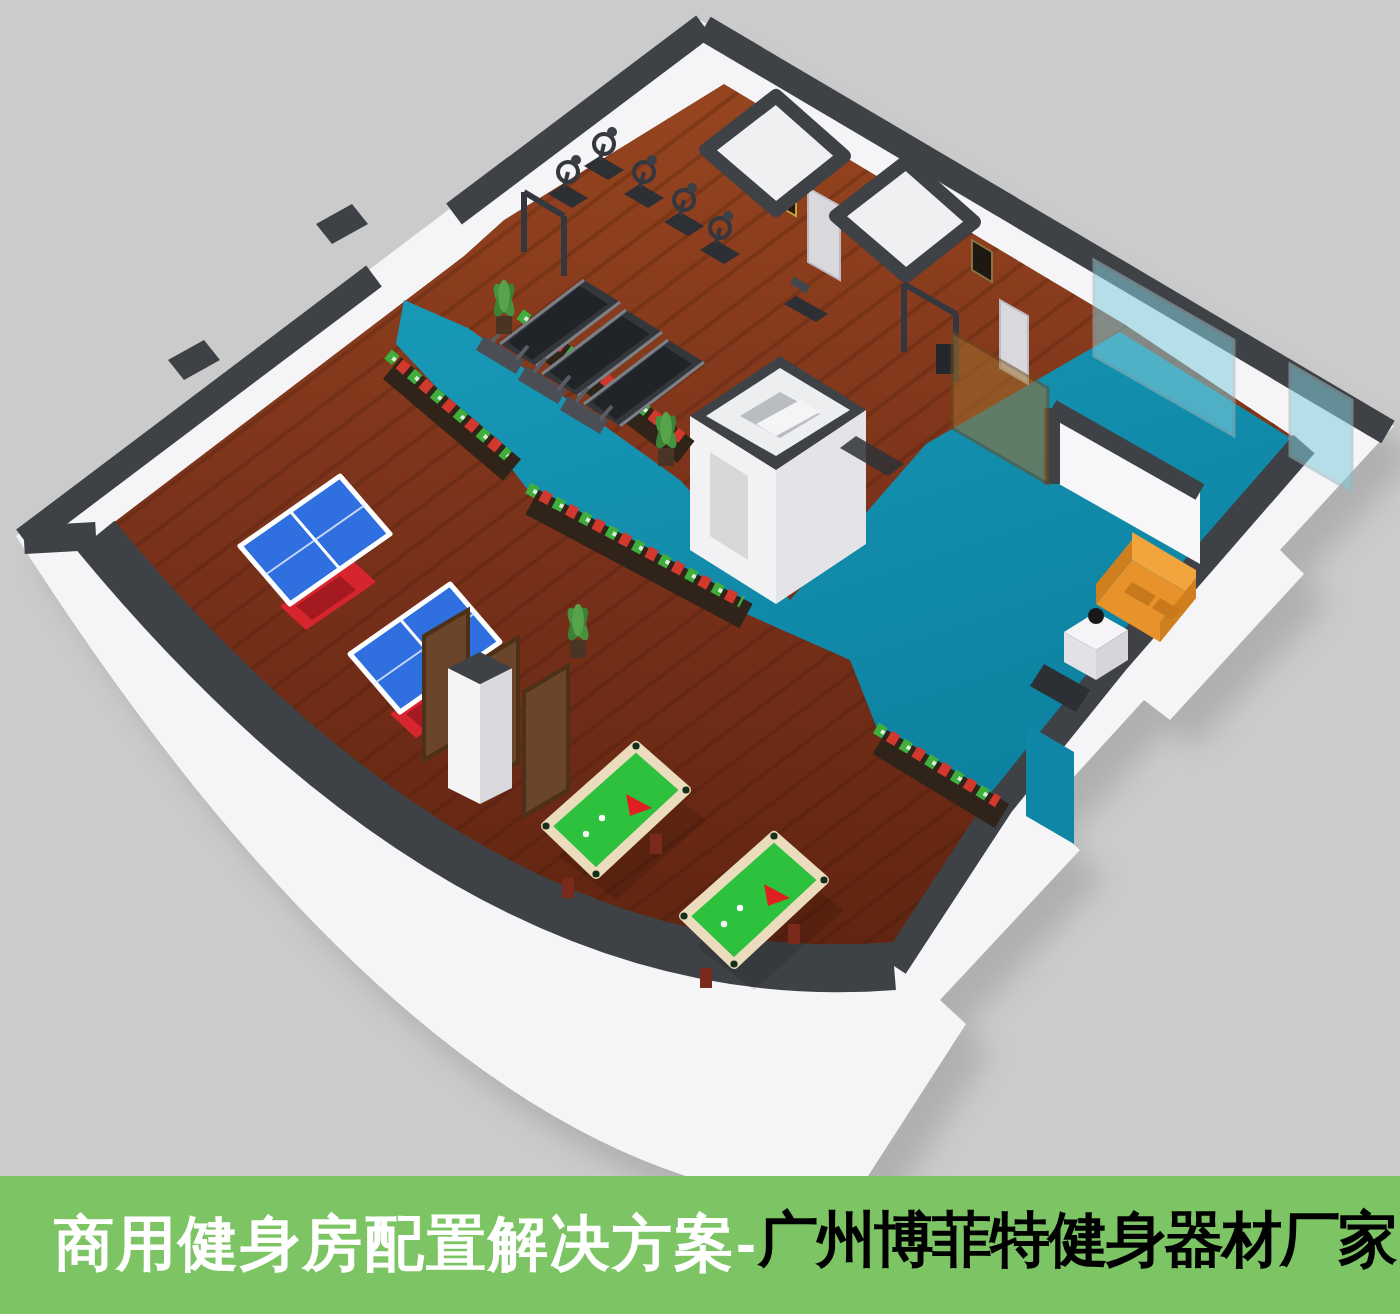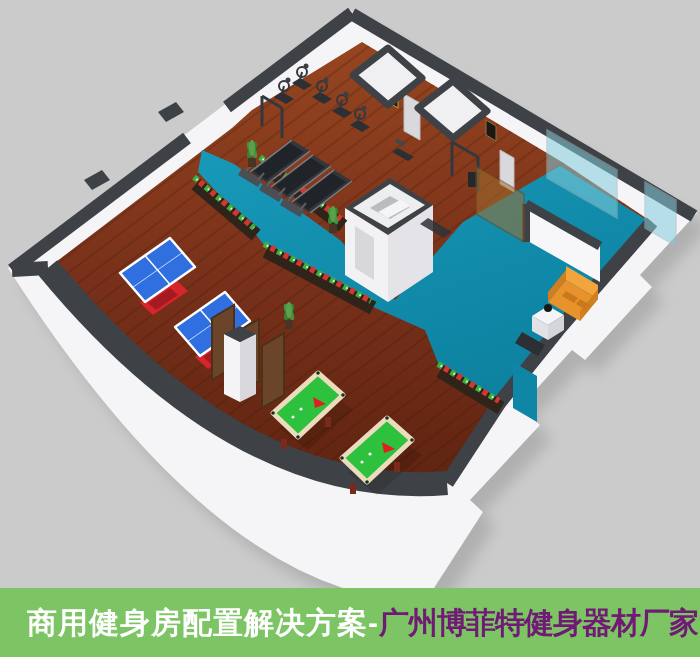--- a/index.html
+++ b/index.html
@@ -3,21 +3,21 @@
 <meta charset="utf-8">
 <style>
   html,body{margin:0;padding:0;width:700px;height:657px;overflow:hidden;
     font-family:"Liberation Sans",sans-serif;background:#cbcbcb;}
   .stage{width:700px;height:657px;display:flex;flex-direction:column;}
   .scene{width:700px;height:588px;background:#cbcbcb;}
   .banner{height:69px;background:#7cc464;display:flex;align-items:center;
     padding-left:27px;box-sizing:border-box;white-space:nowrap;
     font-weight:bold;font-size:30px;line-height:1;}
   .banner .t1{color:#ffffff;letter-spacing:1px;}
-  .banner .t2{color:#701a75;letter-spacing:-1px;}
+  .banner .t2{color:#000000;letter-spacing:-1px;font-family:Liberation Mono, monospace;}
   svg{display:block;}
 </style>
 </head>
 <body>
 
 <div class="stage">
   <div class="scene">
     <svg width="700" height="588" viewBox="0 0 700 588">
       <defs>
         <linearGradient id="woodg" x1="0" y1="0" x2="0" y2="1">

